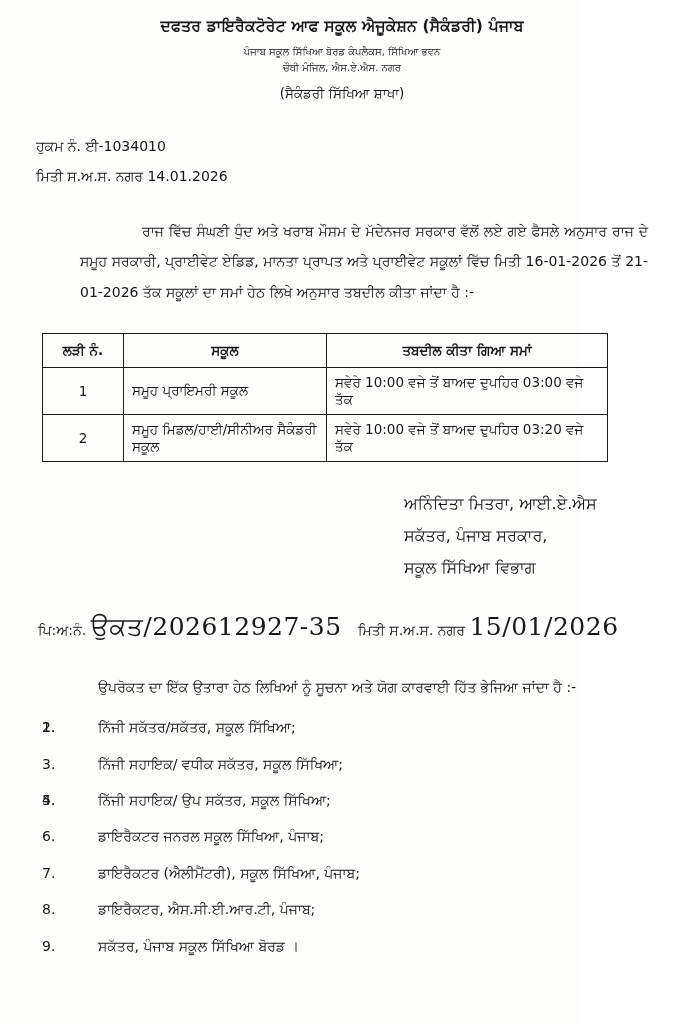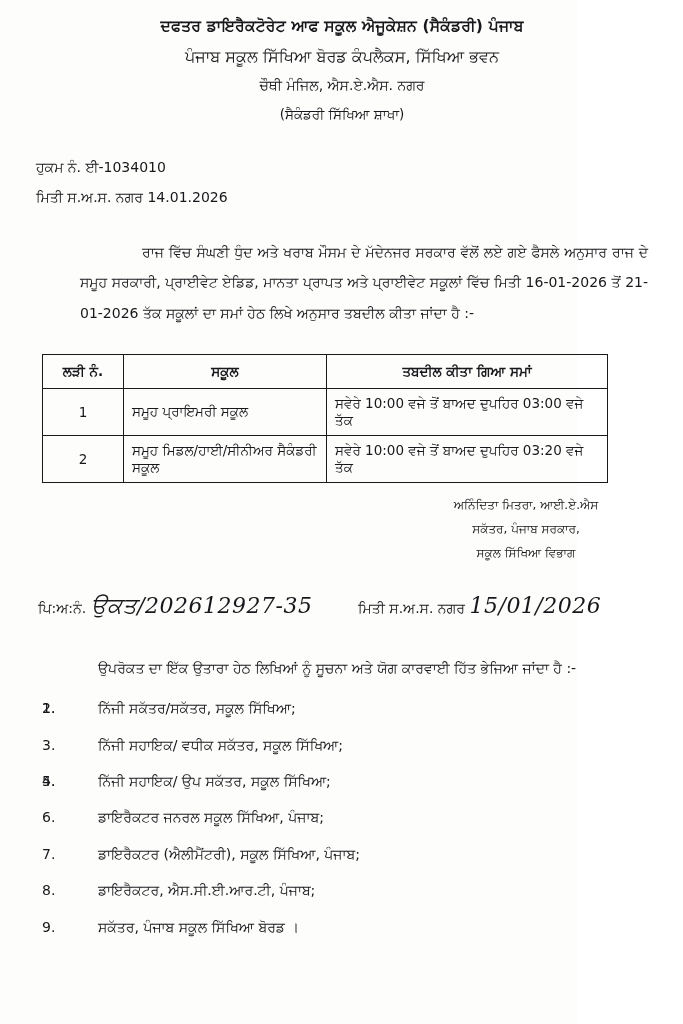--- a/index.html
+++ b/index.html
@@ -33,26 +33,25 @@
   .header {
     text-align: center;
     line-height: 1.6;
   }
   .hdr-line1 {
     font-size: 15.5px;
     font-weight: bold;
     letter-spacing: 0.2px;
   }
   .hdr-line2 {
-    font-size: 16px;
+    font-size: 10px;
     margin-top: 5px;
   }
   .hdr-line3 {
-    font-size: 14px;
-    margin-top: 5px;
+    font-size: 10px;
   }
   .hdr-line4 {
     font-size: 13.5px;
     margin-top: 7px;
   }
   .meta {
     margin-top: 28px;
     font-size: 14px;
     line-height: 2.0;
   }
@@ -81,42 +80,41 @@
   }
   table.sched th {
     font-weight: bold;
     text-align: center;
     padding: 8px 6px;
   }
   .col-sr { width: 64px; text-align: center; }
   .col-school { width: 186px; }
   .col-time { text-align: left; padding-left: 12px; }
   .sign-block {
-    margin-top: 10px;
-    text-align: center;
-    font-size: 12px;
+    margin-top: 26px;
+    text-align: left;
+    font-size: 16px;
     line-height: 2.0;
     padding-left: 368px;
   }
   .ref-row {
     margin-top: 28px;
     position: relative;
     height: 40px;
     font-size: 14px;
   }
   .ref-left {
     position: absolute;
     left: 2px;
     top: 0;
   }
   .ref-hand {
     font-family: "DejaVu Serif", serif;
-    font-size: 22px;
+    font-size: 25px;
     letter-spacing: 0.5px;
-    font-style: italic;
   }
   .ref-right {
     position: absolute;
     left: 322px;
     top: 0;
   }
   .copy-line {
     margin-top: 22px;
     font-size: 14px;
     line-height: 1.9;

